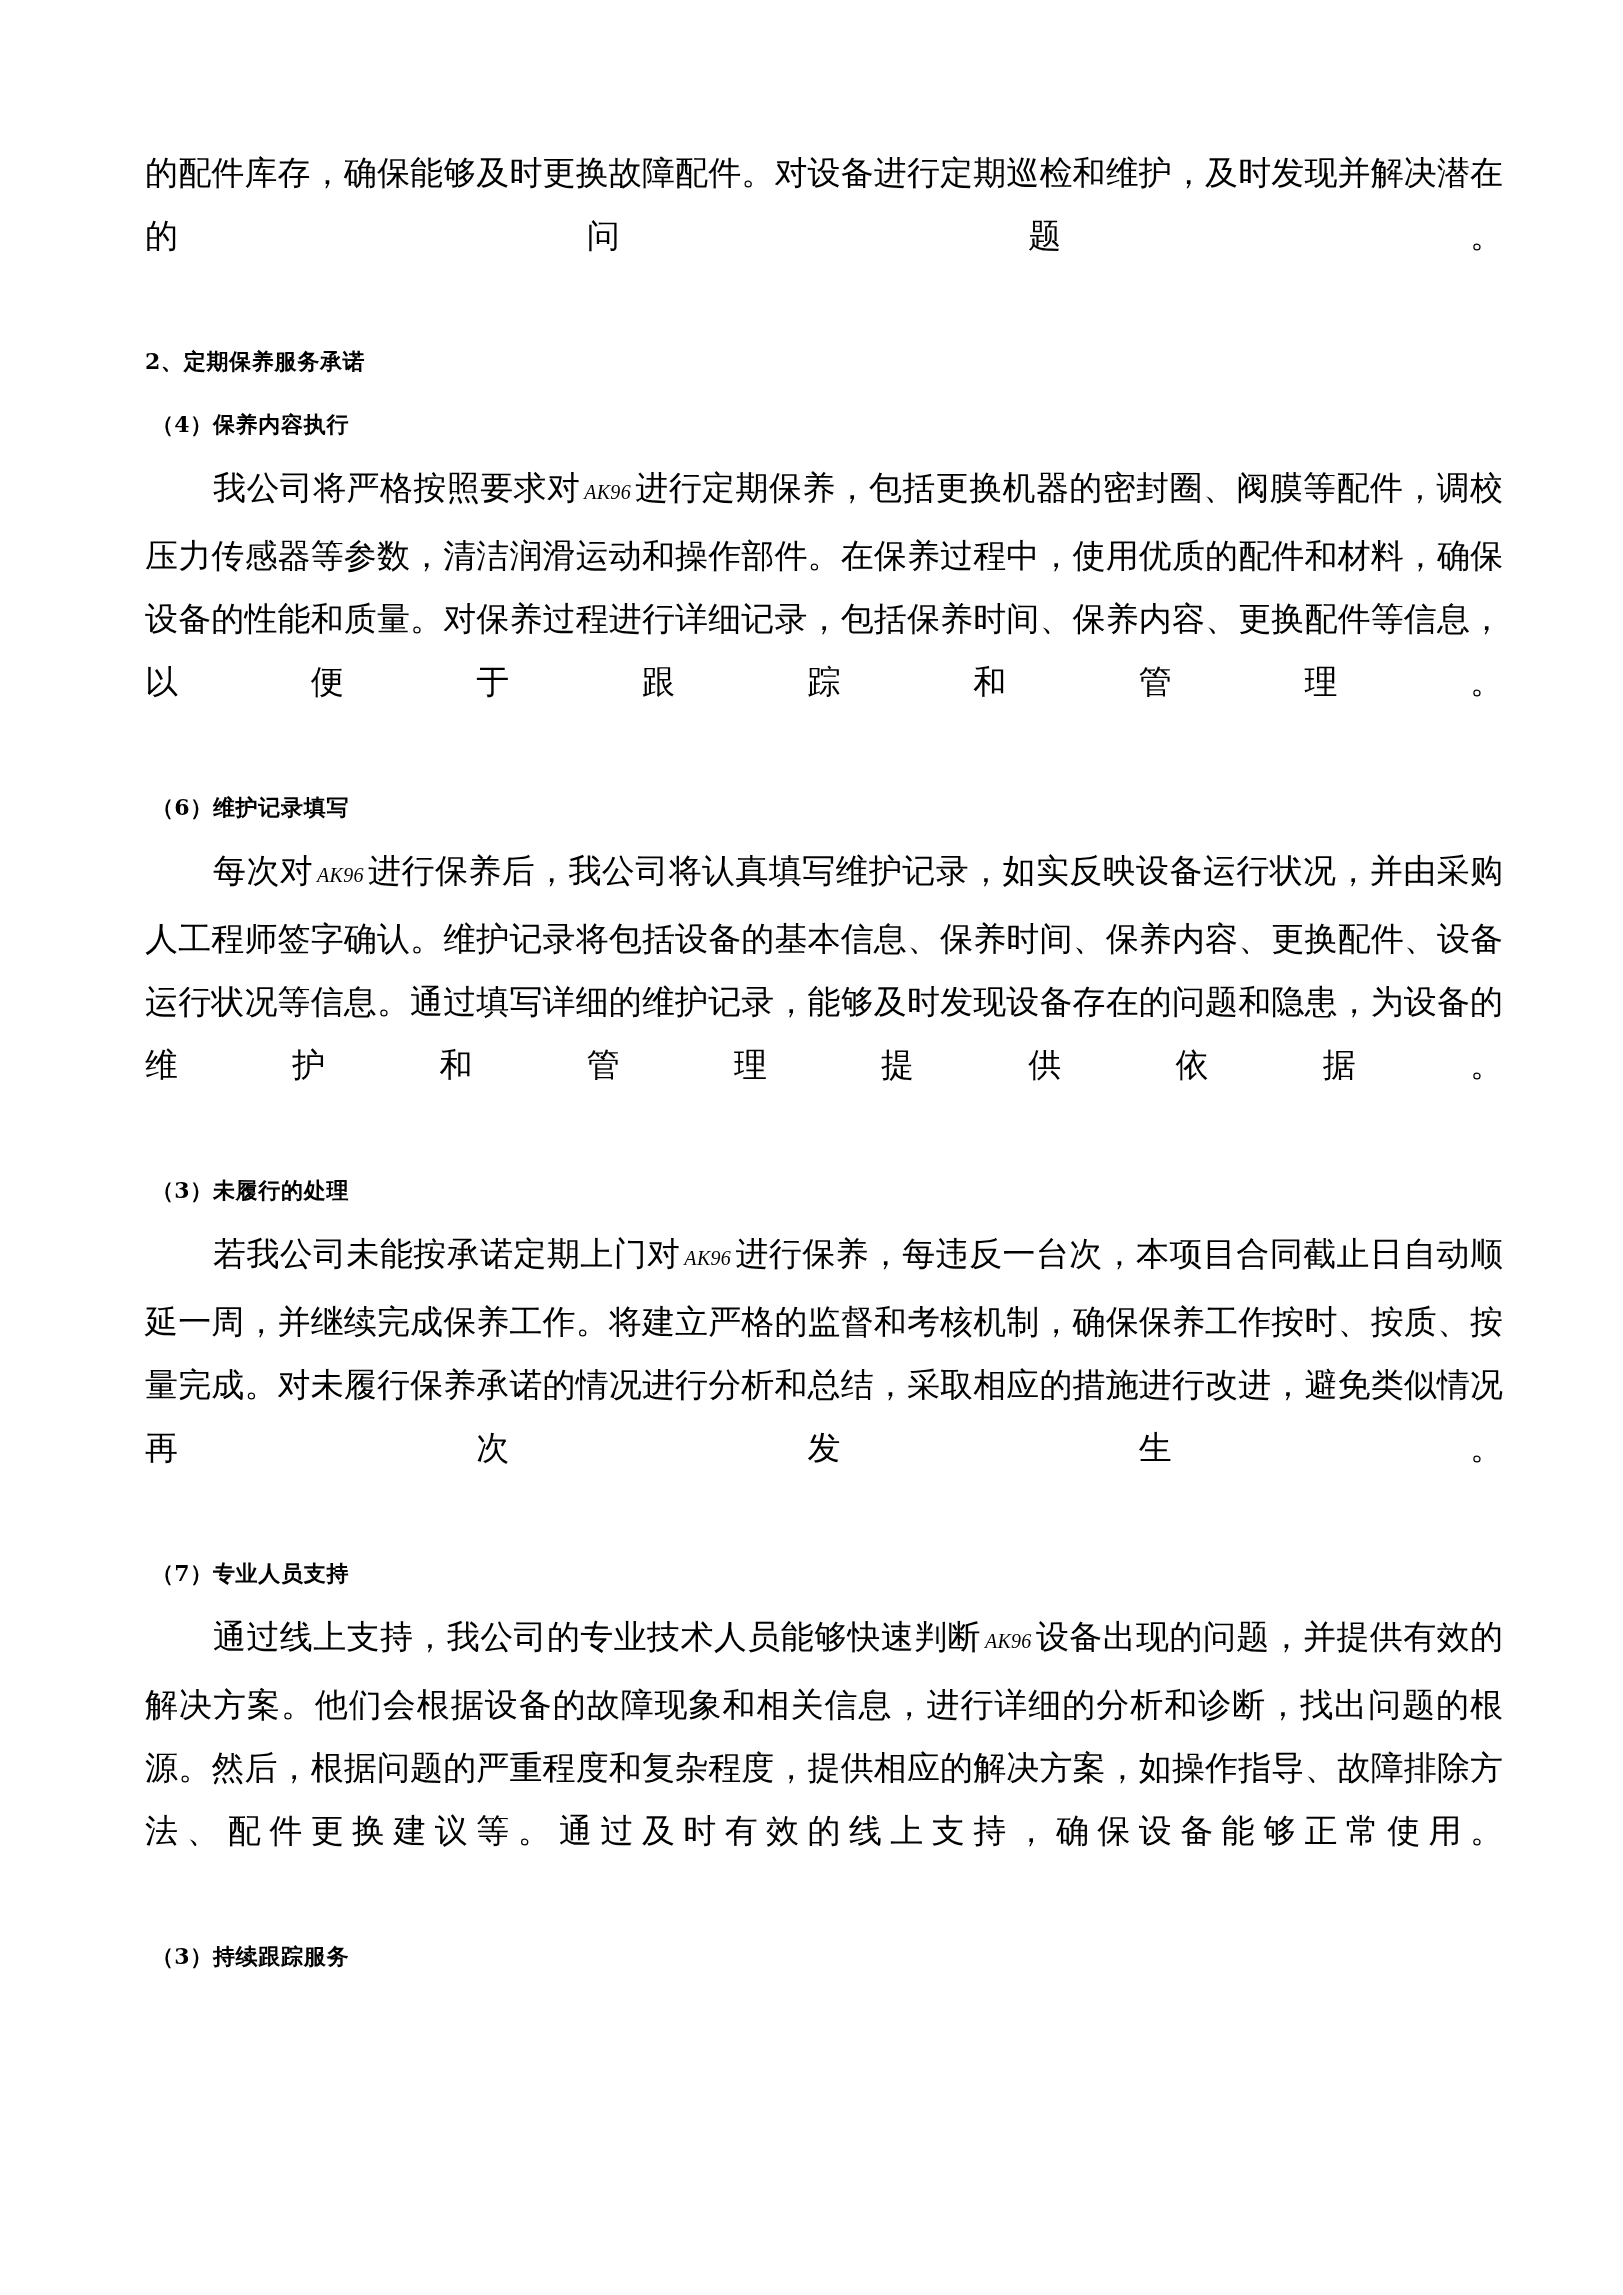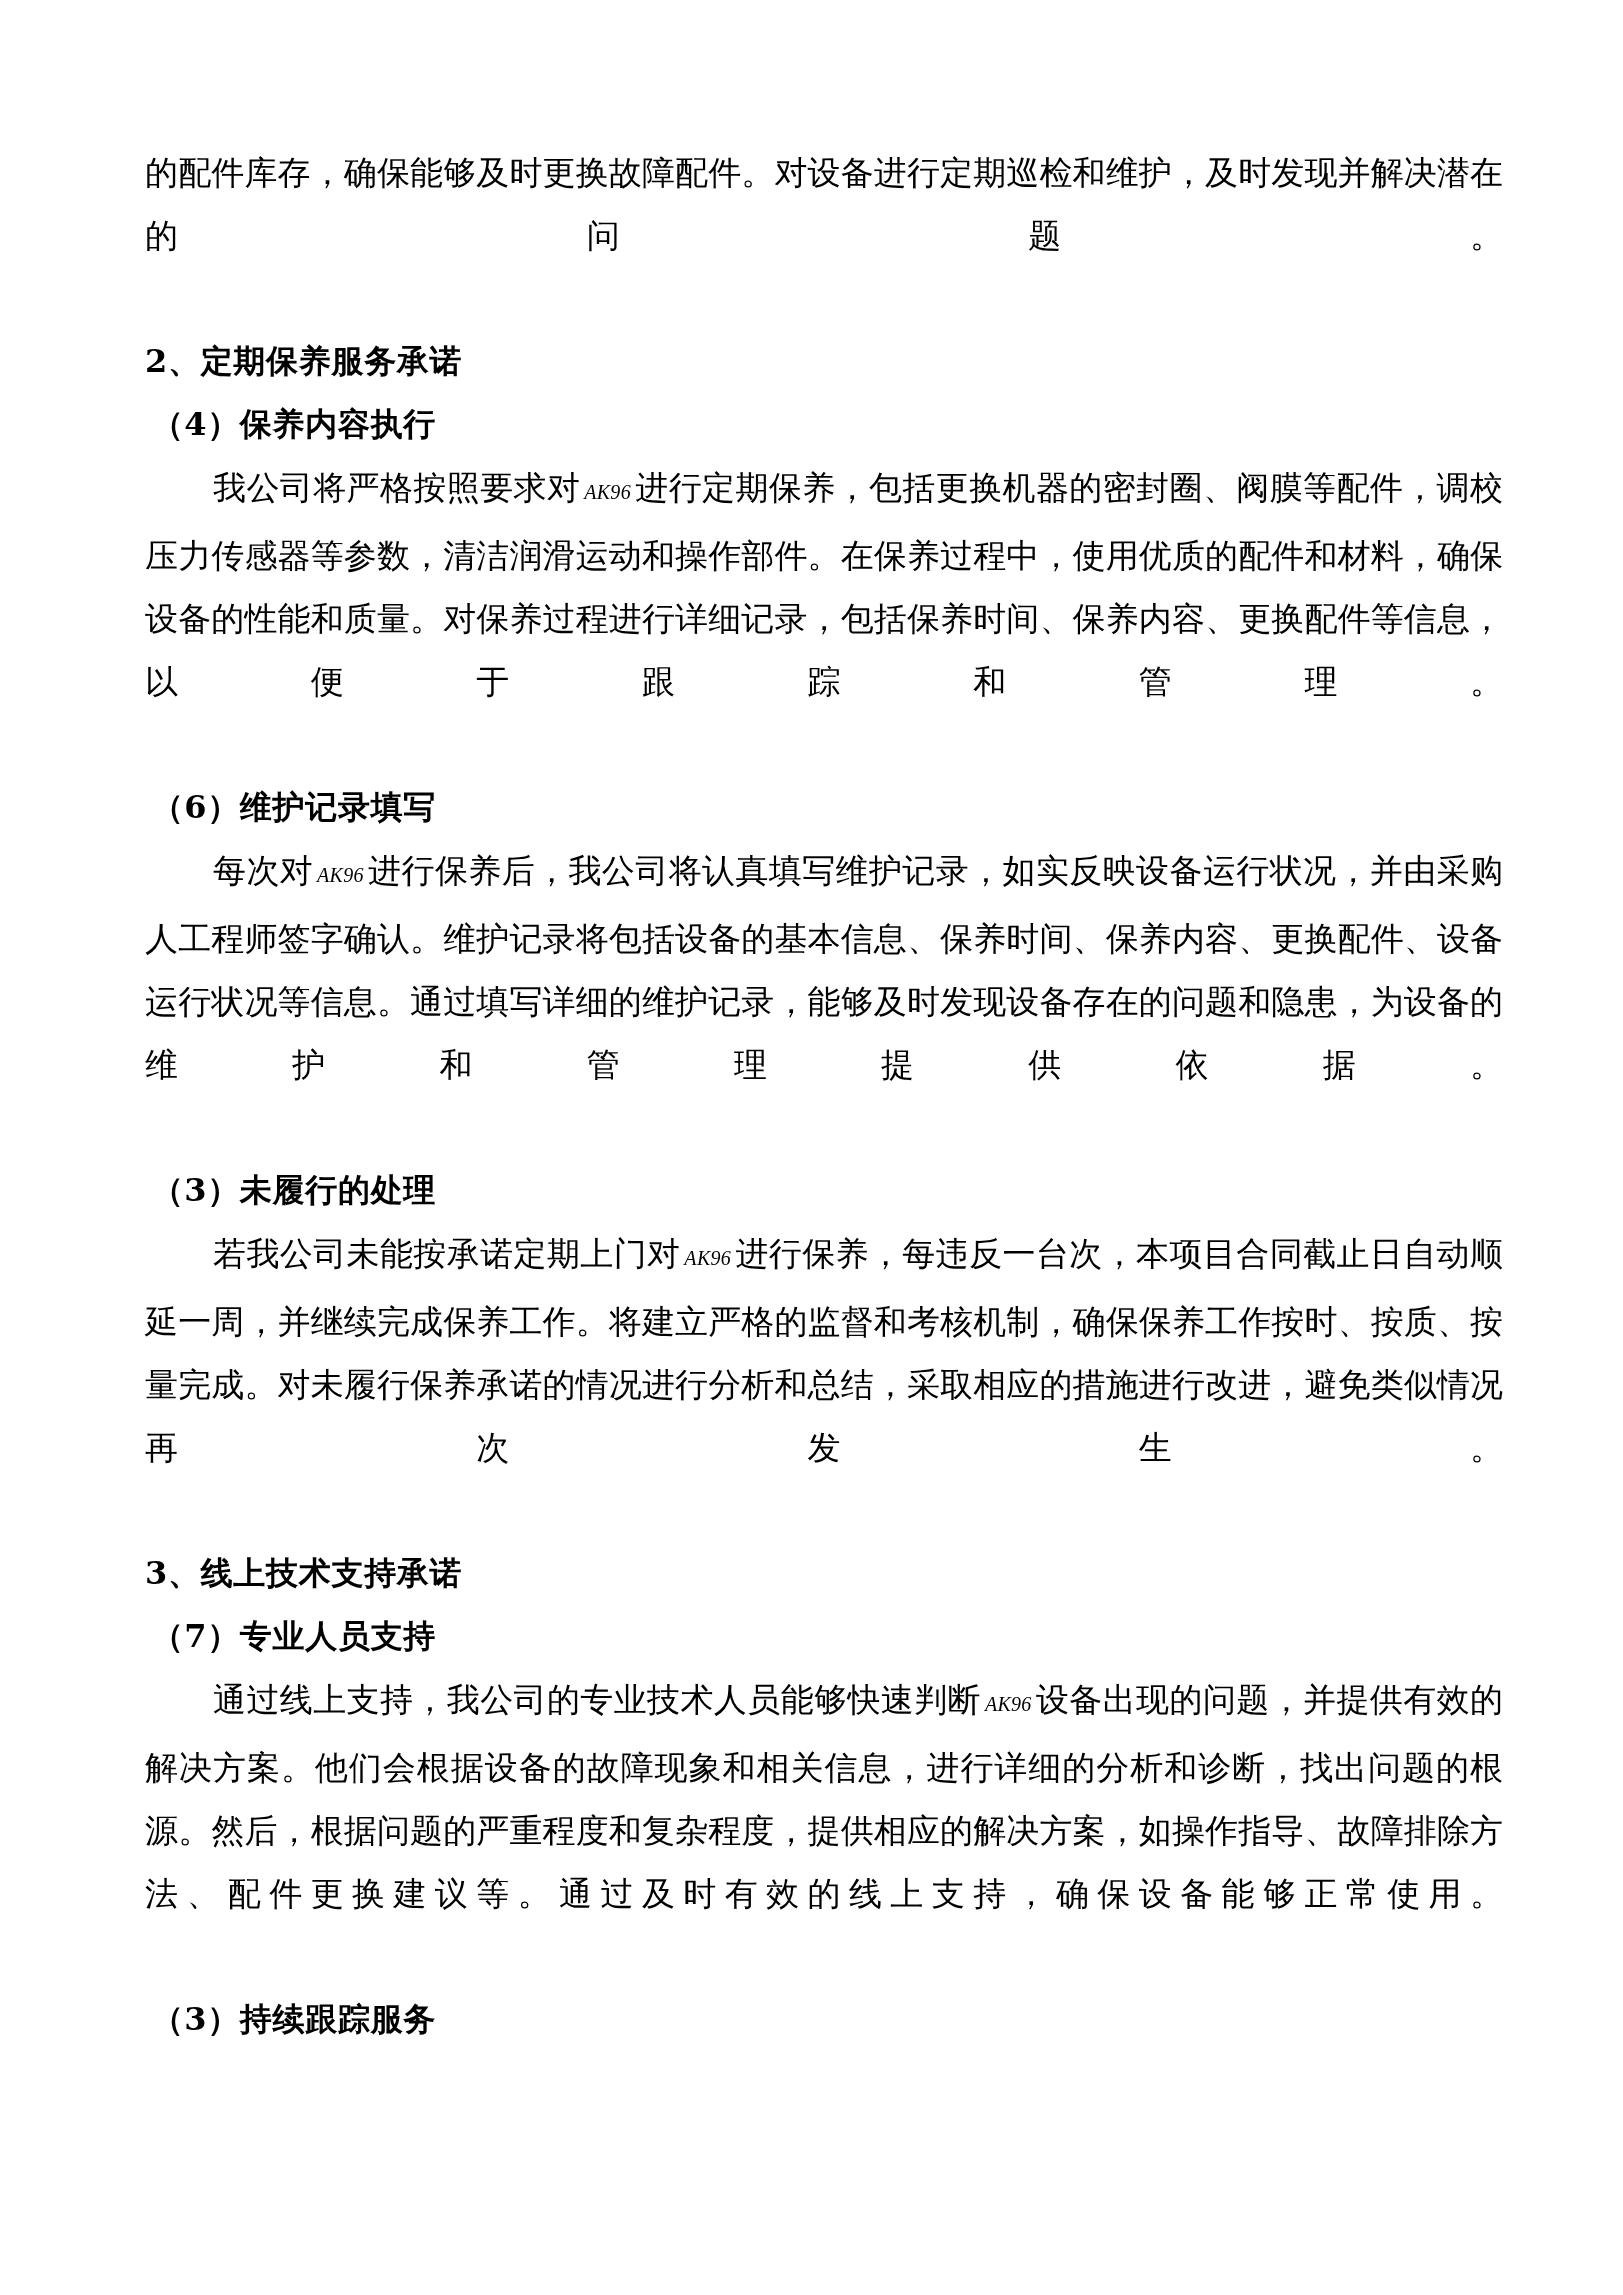--- a/index.html
+++ b/index.html
@@ -51,21 +51,21 @@
   }
   
   .para::after {
     content: "";
     display: inline-block;
     width: 100%;
   }
 
   
   .heading {
-    font-size: 32px;
+    font-size: 22px;
     line-height: 63px;
     font-weight: bold;
     text-align: left;
     margin: 0;
     letter-spacing: 0.7px;
   }
   .heading.level2 {
     text-indent: 0px;
   }
   .heading.level3 {
@@ -88,19 +88,18 @@
   <div class="content" id="doc-body">
 
   <p class="para noindent">的配件库存，确保能够及时更换故障配件。对设备进行定期巡检和维护，及时发现并解决潜在的问题。</p>
       <p class="heading level2">2、定期保养服务承诺</p>
       <p class="heading level3">（4）保养内容执行</p>
       <p class="para">我公司将严格按照要求对<span class="lat">AK96</span>进行定期保养，包括更换机器的密封圈、阀膜等配件，调校压力传感器等参数，清洁润滑运动和操作部件。在保养过程中，使用优质的配件和材料，确保设备的性能和质量。对保养过程进行详细记录，包括保养时间、保养内容、更换配件等信息，以便于跟踪和管理。</p>
       <p class="heading level3">（6）维护记录填写</p>
       <p class="para">每次对<span class="lat">AK96</span>进行保养后，我公司将认真填写维护记录，如实反映设备运行状况，并由采购人工程师签字确认。维护记录将包括设备的基本信息、保养时间、保养内容、更换配件、设备运行状况等信息。通过填写详细的维护记录，能够及时发现设备存在的问题和隐患，为设备的维护和管理提供依据。</p>
       <p class="heading level3">（3）未履行的处理</p>
       <p class="para">若我公司未能按承诺定期上门对<span class="lat">AK96</span>进行保养，每违反一台次，本项目合同截止日自动顺延一周，并继续完成保养工作。将建立严格的监督和考核机制，确保保养工作按时、按质、按量完成。对未履行保养承诺的情况进行分析和总结，采取相应的措施进行改进，避免类似情况再次发生。</p>
-      <p class="heading level2">3、线上技术支持承诺</p>
       <p class="heading level3">（7）专业人员支持</p>
       <p class="para">通过线上支持，我公司的专业技术人员能够快速判断<span class="lat">AK96</span>设备出现的问题，并提供有效的解决方案。他们会根据设备的故障现象和相关信息，进行详细的分析和诊断，找出问题的根源。然后，根据问题的严重程度和复杂程度，提供相应的解决方案，如操作指导、故障排除方法、配件更换建议等。通过及时有效的线上支持，确保设备能够正常使用。</p>
       <p class="heading level3">（3）持续跟踪服务</p>
     </div>
 </div>
 
 
 </body></html>

